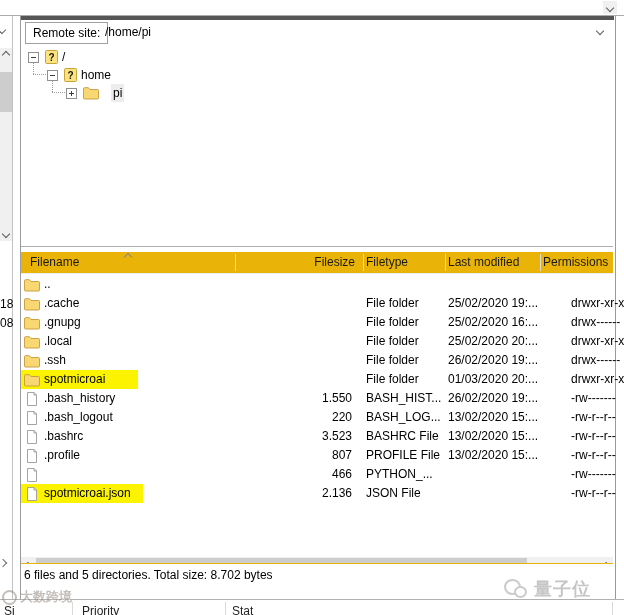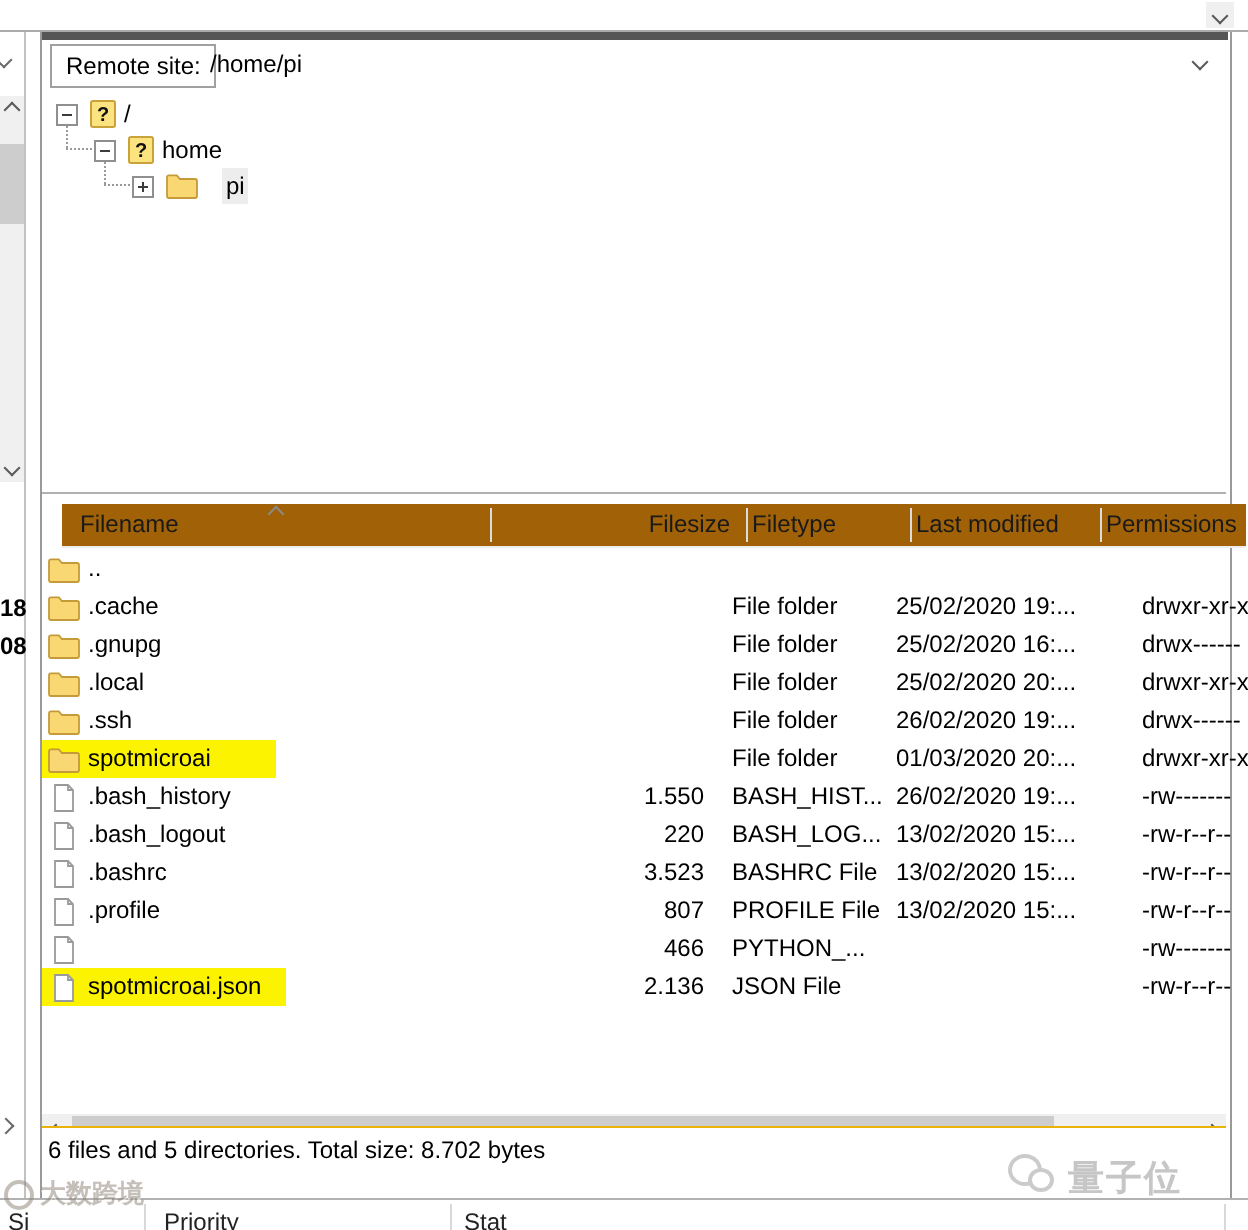--- a/index.html
+++ b/index.html
@@ -20,21 +20,21 @@
   .msg-scroll{position:absolute;left:603px;top:1px;width:14px;height:13px;background:#f0f0f0;
               display:flex;align-items:center;justify-content:center;}
 
   
   .sl-border{left:12px;top:16px;width:1px;height:583px;background:#c2c2c2;}
   .sl-combochev{left:-1px;top:27px;}
   .sl-track{left:0;top:48px;width:12px;height:193px;background:#f0f0f0;}
   .sl-btn{position:absolute;left:0;width:12px;height:14px;background:#f0f0f0;display:flex;align-items:center;justify-content:center;}
   .sl-up{top:0;} .sl-down{bottom:0;}
   .sl-thumb{position:absolute;left:0;top:24px;width:12px;height:40px;background:#cdcdcd;}
-  .sl-num{left:0;width:11px;line-height:19px;font-weight:bold;}
+  .sl-num{left:0;width:11px;line-height:19px;}
   .sl-hchev{left:0;top:560px;}
 
   
   .panel-frame{left:20px;top:16px;width:594px;height:583px;border-left:1px solid #9a9a9a;border-right:1px solid #9a9a9a;pointer-events:none;}
   .splitter{left:20px;top:16px;width:594px;height:4px;background:#565656;}
 
   
   .remote-bar{left:21px;top:20px;width:592px;height:25px;background:#fff;border-bottom:1px solid #b4b4b4;}
   .rs-label{position:absolute;left:4px;top:2px;height:20px;line-height:20px;padding:0 7px;border:1px solid #a0a0a0;background:#fff;}
   .rs-value{position:absolute;left:84px;top:2px;height:20px;line-height:20px;}
@@ -47,21 +47,21 @@
   .texp::before{content:"";position:absolute;left:2px;right:2px;top:4px;height:1px;background:#3c3c3c;}
   .texp.plus::after{content:"";position:absolute;top:2px;bottom:2px;left:4px;width:1px;background:#3c3c3c;}
   .ticon{position:absolute;top:2px;width:16px;height:14px;}
   .tlabel{position:absolute;top:0;line-height:18px;padding:0 2px;}
   .tlabel.sel{background:#ededed;}
   .tc-v{border-left:1px dotted #9a9a9a;width:0;}
   .tc-h{border-top:1px dotted #9a9a9a;height:0;}
 
   
   .list-panel{left:21px;top:252px;width:592px;height:322px;background:#fff;}
-  .lheader{position:absolute;left:10px;top:0;width:592px;height:21px;background:#a16207;border-bottom:1px solid #ededed;}
+  .lheader{position:absolute;left:0;top:0;width:592px;height:21px;background:#eab308;border-bottom:1px solid #ededed;}
   .hcell{position:absolute;top:0;line-height:21px;color:#1a1a1a;}
   .hsep{position:absolute;top:2px;height:17px;width:1px;background:#dcdcdc;}
   .sortchev{position:absolute;left:104px;top:2px;width:5px;height:5px;border:solid #8a8a8a;border-width:0 1.2px 1.2px 0;transform:rotate(-135deg);}
   #rows{position:absolute;left:0;top:23px;width:592px;height:228px;}
   .frow{position:absolute;left:0;width:592px;height:19px;line-height:19px;}
   .hl{position:absolute;left:0;top:0;height:19px;background:#fbf300;}
   .hl5{width:117px;} .hl11{width:122px;}
   .fic{position:absolute;left:3px;top:3px;width:16px;height:14px;}
   .cname{position:absolute;left:23px;}
   .csize{position:absolute;left:194px;width:137px;text-align:right;}
@@ -83,21 +83,21 @@
   
   .queue{left:0;top:599px;width:624px;height:16px;background:#fff;border-top:1px solid #b2b2b2;}
   .qcell{position:absolute;top:3px;line-height:16px;color:#222;}
   .q1{left:4px;} .q2{left:82px;} .q3{left:232px;}
   .qsep{position:absolute;top:2px;width:1px;height:14px;background:#d9d9d9;}
 
   
   .wm-left{left:2px;top:588px;display:flex;align-items:center;gap:3px;opacity:.5;color:#8d8176;
            font-weight:bold;font-size:13px;text-shadow:0 1px 0 rgba(255,255,255,.9);}
   .wm-logo{width:11px;height:11px;border:2px solid #8d8176;border-radius:50%;}
-  .wm-right{left:504px;top:577px;display:flex;align-items:flex-start;gap:4px;color:#c6c6c6;
+  .wm-right{left:504px;top:577px;display:flex;align-items:flex-end;gap:4px;color:#c6c6c6;
             font-weight:bold;font-size:18px;letter-spacing:1px;}
   .wm-bub{position:relative;width:26px;height:22px;}
   .wm-bub i{position:absolute;border:2px solid #cbcbcb;border-radius:50%;background:#fff;}
   .wm-b1{left:0;top:0;width:13px;height:12px;}
   .wm-b2{left:10px;top:7px;width:9px;height:8px;}
 </style>
 </head>
 <body>
 
 <div id="screen">

